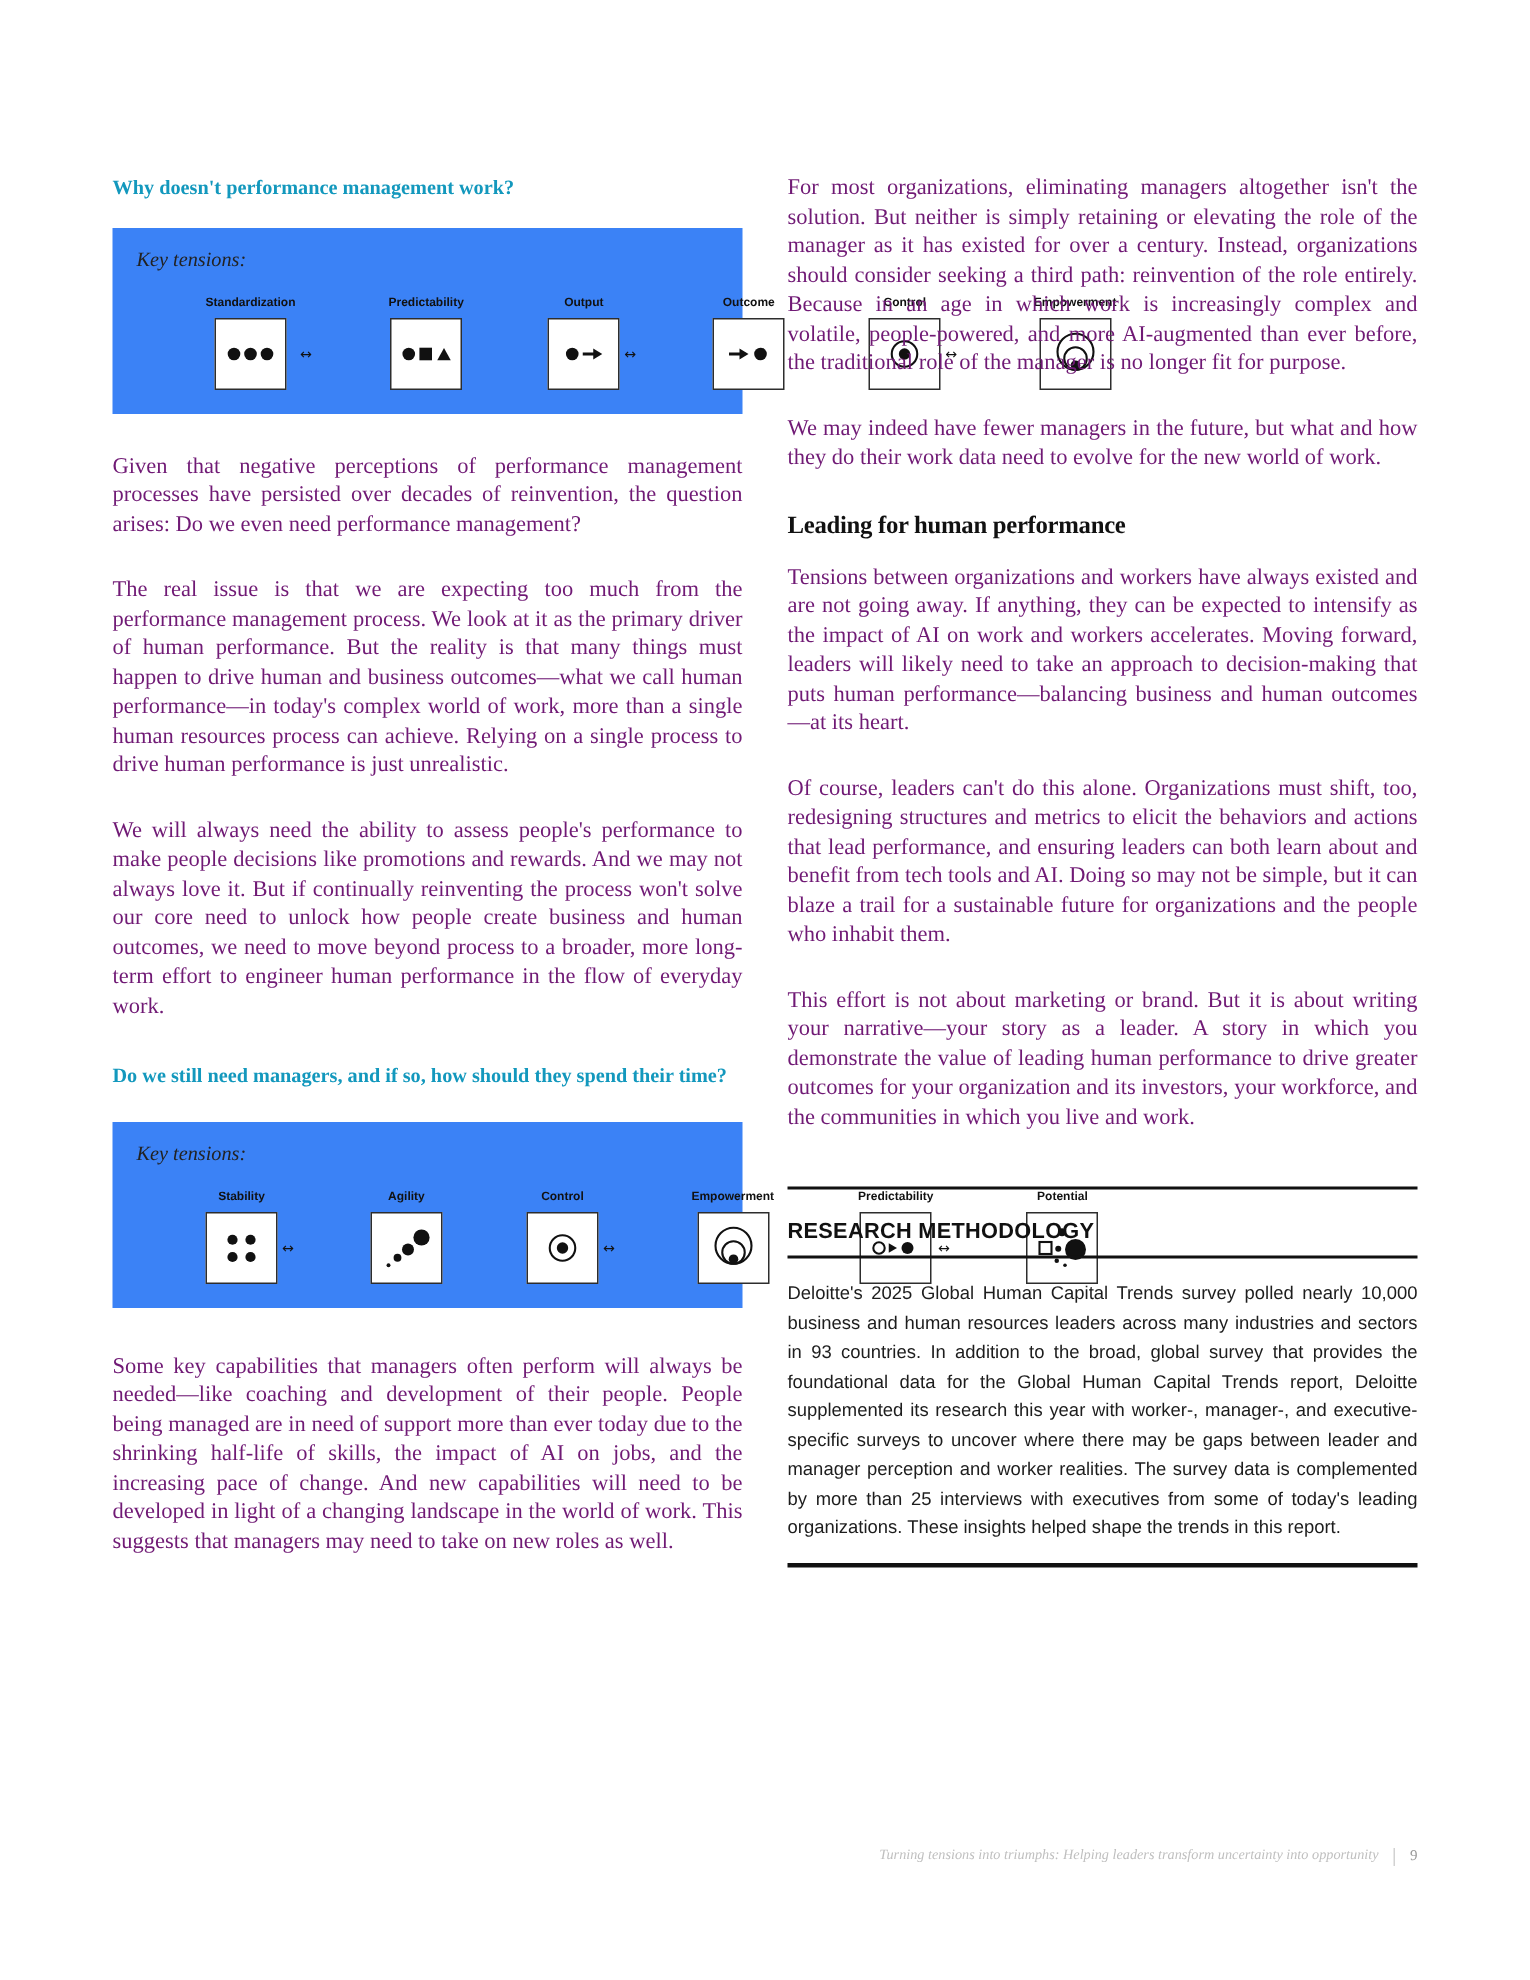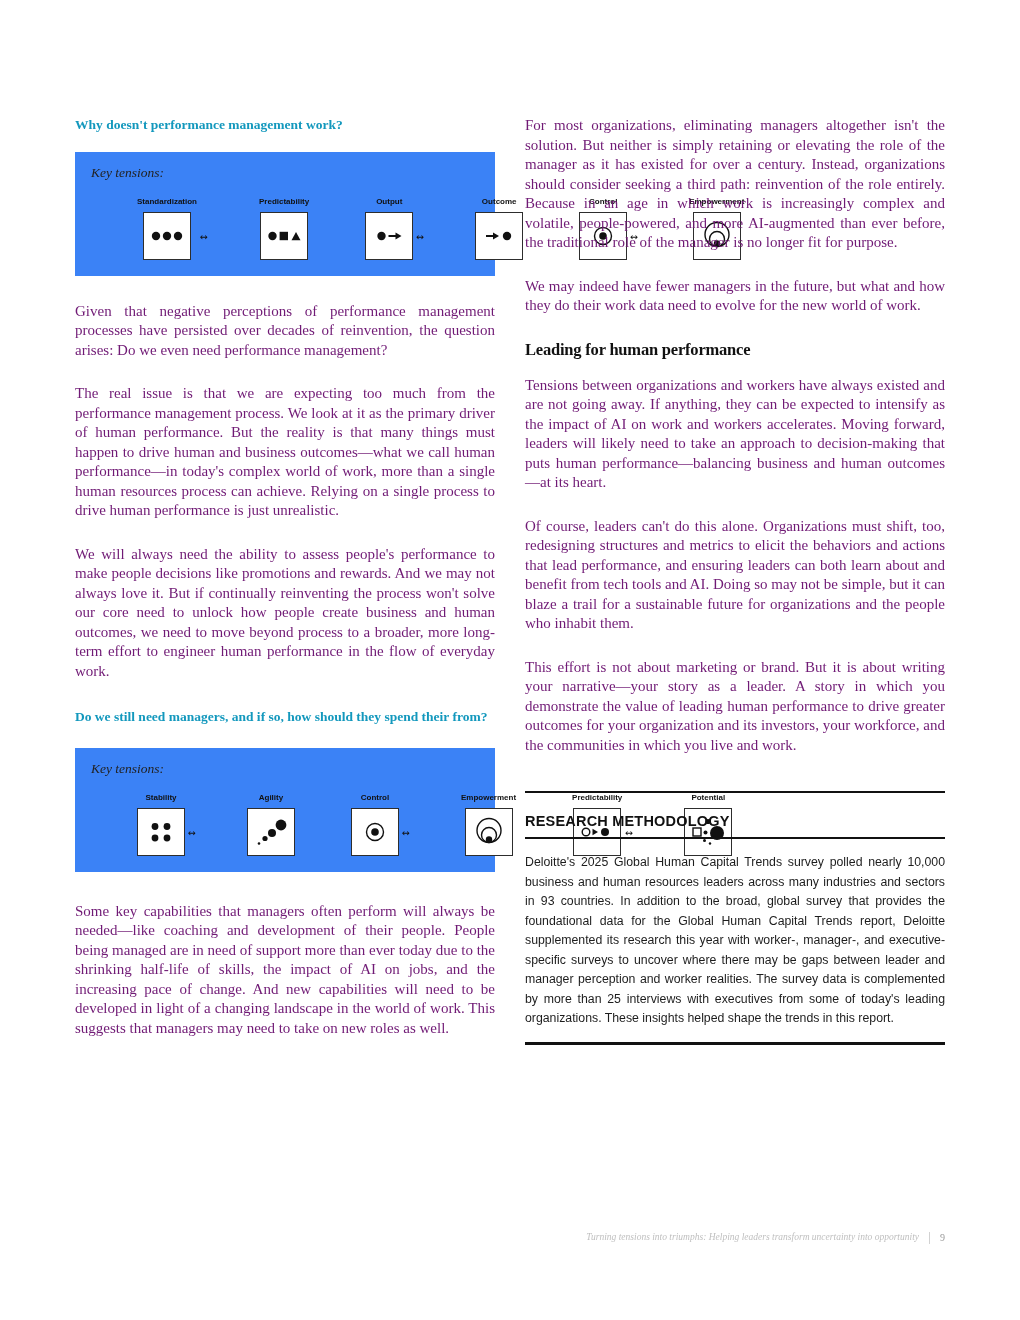--- a/index.html
+++ b/index.html
@@ -187,21 +187,21 @@
           </div>
         </div>
 
       </div>
     </div>
 
     <p class="body">Given that negative perceptions of performance management processes have persisted over decades of reinvention, the question arises: Do we even need performance management?</p>
     <p class="body">The real issue is that we are expecting too much from the performance management process. We look at it as the primary driver of human performance. But the reality is that many things must happen to drive human and business outcomes—what we call human performance—in today's complex world of work, more than a single human resources process can achieve. Relying on a single process to drive human performance is just unrealistic.</p>
     <p class="body" style="margin-bottom:27px">We will always need the ability to assess people's performance to make people decisions like promotions and rewards. And we may not always love it. But if continually reinventing the process won't solve our core need to unlock how people create business and human outcomes, we need to move beyond process to a broader, more long-term effort to engineer human performance in the flow of everyday work.</p>
 
-    <h3 class="qhead" style="margin-bottom:22px">Do we still need managers, and if so, how should they spend their from?</h3>
+    <h3 class="qhead" style="margin-bottom:22px">Do we still need managers, and if so, how should they spend their time?</h3>
 
     <div class="tensions" style="margin-bottom:30px">
       <div class="klabel">Key tensions:</div>
       <div class="trow">
 
         <div class="tgroup">
           <div class="tcell">
             <div class="tlabel">Stability</div>
             <div class="tbox">
               <span>

